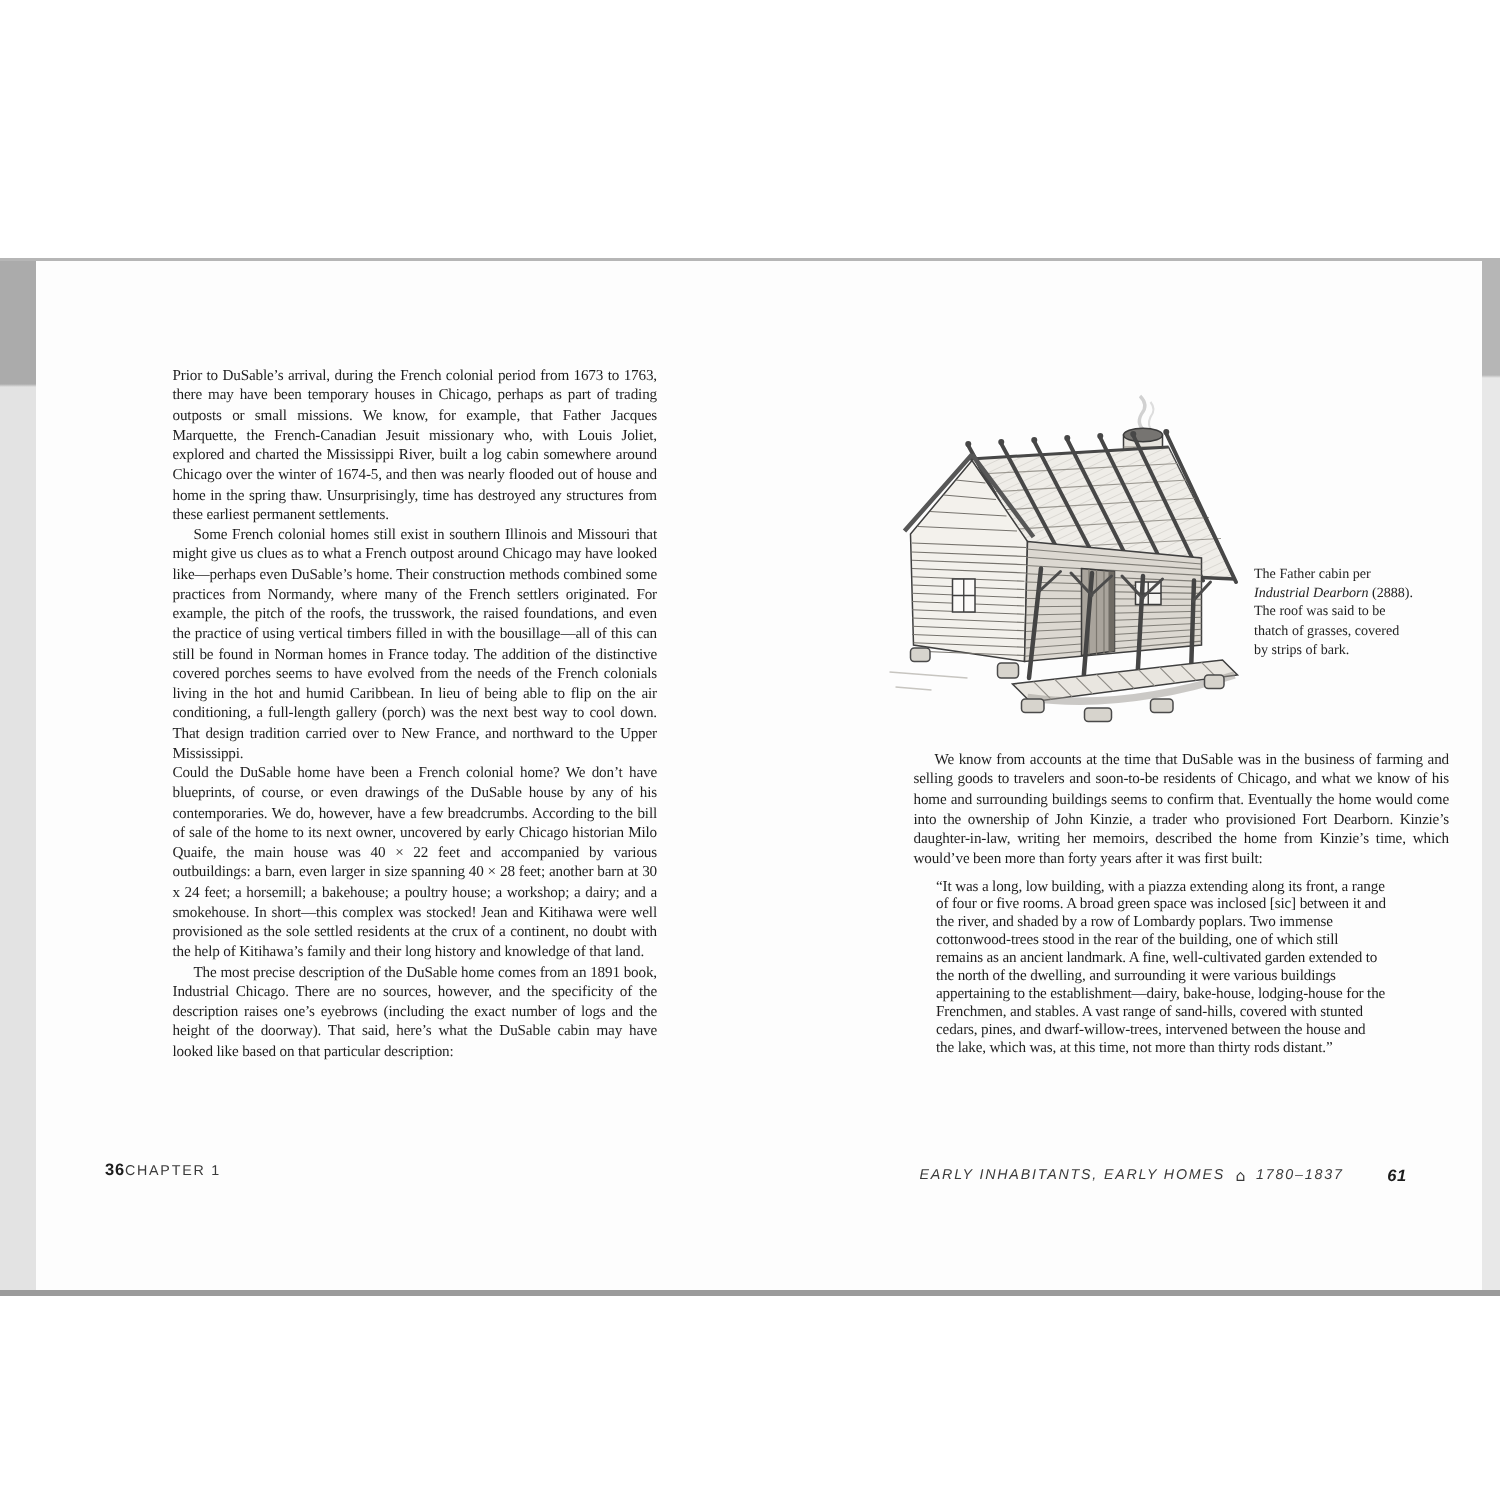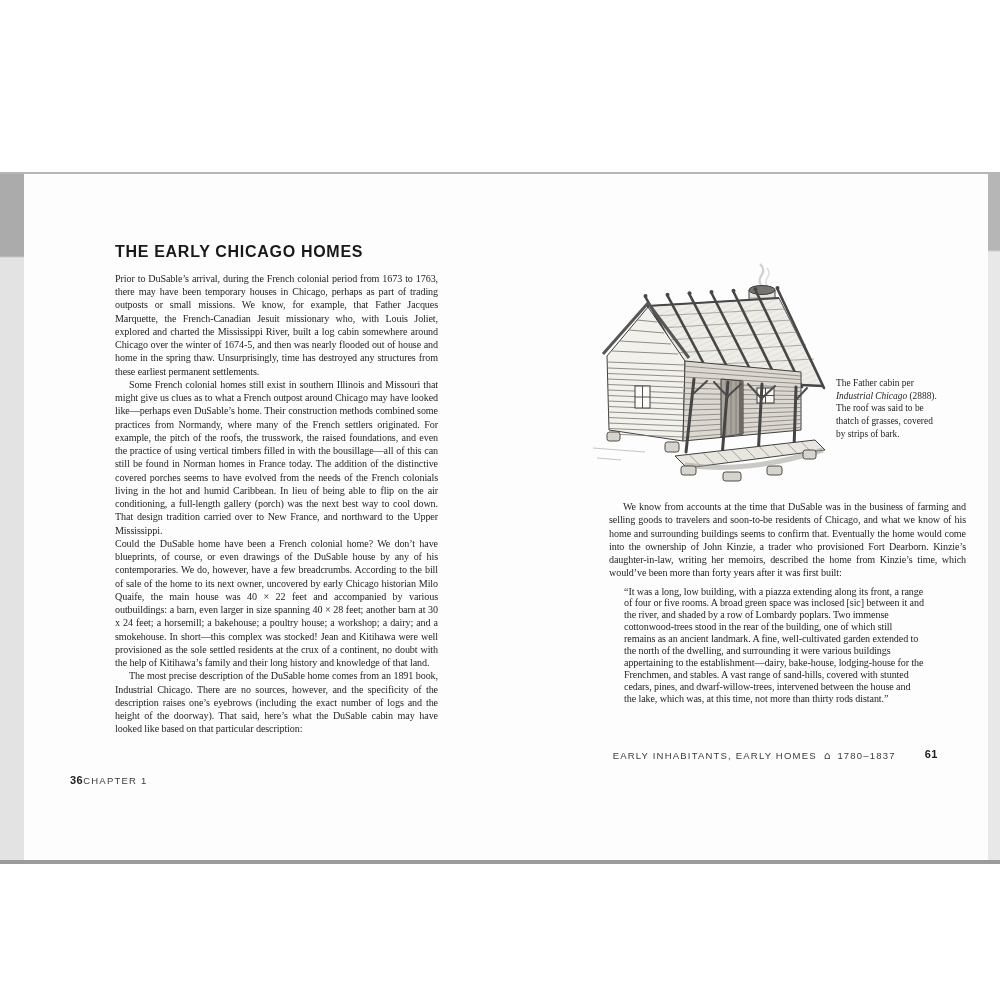--- a/index.html
+++ b/index.html
@@ -19,39 +19,38 @@
   h2.subhead{font-family:"Liberation Sans",sans-serif;font-weight:700;font-size:11.5px;line-height:1.3;
              color:#191919;margin:6px 0 1px 0;}
   .right-page{position:absolute;left:585px;top:0;width:357px;height:100%;}
   .illustration{position:absolute;left:2px;top:86px;width:248px;height:226px;}
   .caption{position:absolute;left:251px;top:203px;width:108px;font-size:9.4px;line-height:12.7px;}
   .caption i{font-style:italic;}
   .rp-body{position:absolute;left:0;top:326px;width:357px;margin-left:24px;}
   .quote{margin:6px 0 0 15px;width:300px;font-size:10.1px;line-height:11.9px;letter-spacing:-.1px;
          text-align:left;}
   .footer-left{position:absolute;left:70px;top:601px;display:flex;align-items:baseline;}
-  .footer-right{position:absolute;right:62px;top:575px;display:flex;align-items:flex-end;gap:7px;}
+  .footer-right{position:absolute;right:62px;top:605px;display:flex;align-items:flex-start;gap:7px;font-style:italic;}
   .pagenum{font-family:"Liberation Sans",sans-serif;font-weight:700;font-size:11px;line-height:1;
            color:#1c1c1c;letter-spacing:.5px;}
   .runfoot{font-family:"Liberation Sans",sans-serif;font-size:9.5px;line-height:1;color:#3a3a3a;
            letter-spacing:1.2px;}
   .house{font-family:"DejaVu Sans",sans-serif;font-size:10.5px;line-height:1;color:#3a3a3a;}
   .footer-right .pagenum{margin-left:22px;}
   svg .thin{stroke:#76736d;stroke-width:.8;fill:none;}
 </style>
 </head>
 <body>
 
 <div class="canvas">
   <div class="spread">
     <div class="edge-left"></div>
     <div class="edge-right"></div>
 
     <div class="col-left">
-      <h1 class="heading">THE EARLY CHICAGO HOMES</h1>
       <p class="body">Prior to DuSable’s arrival, during the French colonial period from 1673 to 1763, there may have been temporary houses in Chicago, perhaps as part of trading outposts or small missions. We know, for example, that Father Jacques Marquette, the French-Canadian Jesuit missionary who, with Louis Joliet, explored and charted the Mississippi River, built a log cabin somewhere around Chicago over the winter of 1674-5, and then was nearly flooded out of house and home in the spring thaw. Unsurprisingly, time has destroyed any structures from these earliest permanent settlements.</p>
       <p class="body indent">Some French colonial homes still exist in southern Illinois and Missouri that might give us clues as to what a French outpost around Chicago may have looked like—perhaps even DuSable’s home. Their construction methods combined some practices from Normandy, where many of the French settlers originated. For example, the pitch of the roofs, the trusswork, the raised foundations, and even the practice of using vertical timbers filled in with the bousillage—all of this can still be found in Norman homes in France today. The addition of the distinctive covered porches seems to have evolved from the needs of the French colonials living in the hot and humid Caribbean. In lieu of being able to flip on the air conditioning, a full-length gallery (porch) was the next best way to cool down. That design tradition carried over to New France, and northward to the Upper Mississippi.</p>
       <p class="body">Could the DuSable home have been a French colonial home? We don’t have blueprints, of course, or even drawings of the DuSable house by any of his contemporaries. We do, however, have a few breadcrumbs. According to the bill of sale of the home to its next owner, uncovered by early Chicago historian Milo Quaife, the main house was 40 × 22 feet and accompanied by various outbuildings: a barn, even larger in size spanning 40 × 28 feet; another barn at 30 x 24 feet; a horsemill; a bakehouse; a poultry house; a workshop; a dairy; and a smokehouse. In short—this complex was stocked! Jean and Kitihawa were well provisioned as the sole settled residents at the crux of a continent, no doubt with the help of Kitihawa’s family and their long history and knowledge of that land.</p>
       <p class="body indent">The most precise description of the DuSable home comes from an 1891 book, Industrial Chicago. There are no sources, however, and the specificity of the description raises one’s eyebrows (including the exact number of logs and the height of the doorway). That said, here’s what the DuSable cabin may have looked like based on that particular description:</p>
     </div>
 
     <div class="right-page">
       <div class="illustration">
         <svg width="248" height="226" viewBox="0 0 248 226" xmlns="http://www.w3.org/2000/svg">
           <defs>
@@ -134,21 +133,21 @@
             <rect x="94" y="206" width="15" height="9" rx="2.5"></rect>
             <rect x="136" y="212" width="18" height="9" rx="2.5"></rect>
             <rect x="180" y="206" width="15" height="9" rx="2.5"></rect>
             <rect x="216" y="190" width="13" height="9" rx="2.5"></rect>
           </g>
 
           <path d="M6 188 L58 192 M10 198 L34 200" stroke="#c7c5c0" stroke-width="1" fill="none"></path>
         </svg>
       </div>
       <div class="caption">
-        <span>The Father cabin per </span><i>Industrial Chicago</i><span> (2888). The roof was said to be thatch of grasses, covered by strips of bark.</span>
+        <span>The Father cabin per </span><i>Industrial Dearborn</i><span> (2888). The roof was said to be thatch of grasses, covered by strips of bark.</span>
       </div>
       <div class="rp-body">
         <p class="body indent">We know from accounts at the time that DuSable was in the business of farming and selling goods to travelers and soon-to-be residents of Chicago, and what we know of his home and surrounding buildings seems to confirm that. Eventually the home would come into the ownership of John Kinzie, a trader who provisioned Fort Dearborn. Kinzie’s daughter-in-law, writing her memoirs, described the home from Kinzie’s time, which would’ve been more than forty years after it was first built:</p>
         <div class="quote">“It was a long, low building, with a piazza extending along its front, a range of four or five rooms. A broad green space was inclosed [sic] between it and the river, and shaded by a row of Lombardy poplars. Two immense cottonwood-trees stood in the rear of the building, one of which still remains as an ancient landmark. A fine, well-cultivated garden extended to the north of the dwelling, and surrounding it were various buildings appertaining to the establishment—dairy, bake-house, lodging-house for the Frenchmen, and stables. A vast range of sand-hills, covered with stunted cedars, pines, and dwarf-willow-trees, intervened between the house and the lake, which was, at this time, not more than thirty rods distant.”</div>
       </div>
     </div>
 
     <div class="footer-left">
       <span class="pagenum">36</span>
       <span class="runfoot">CHAPTER 1</span>

